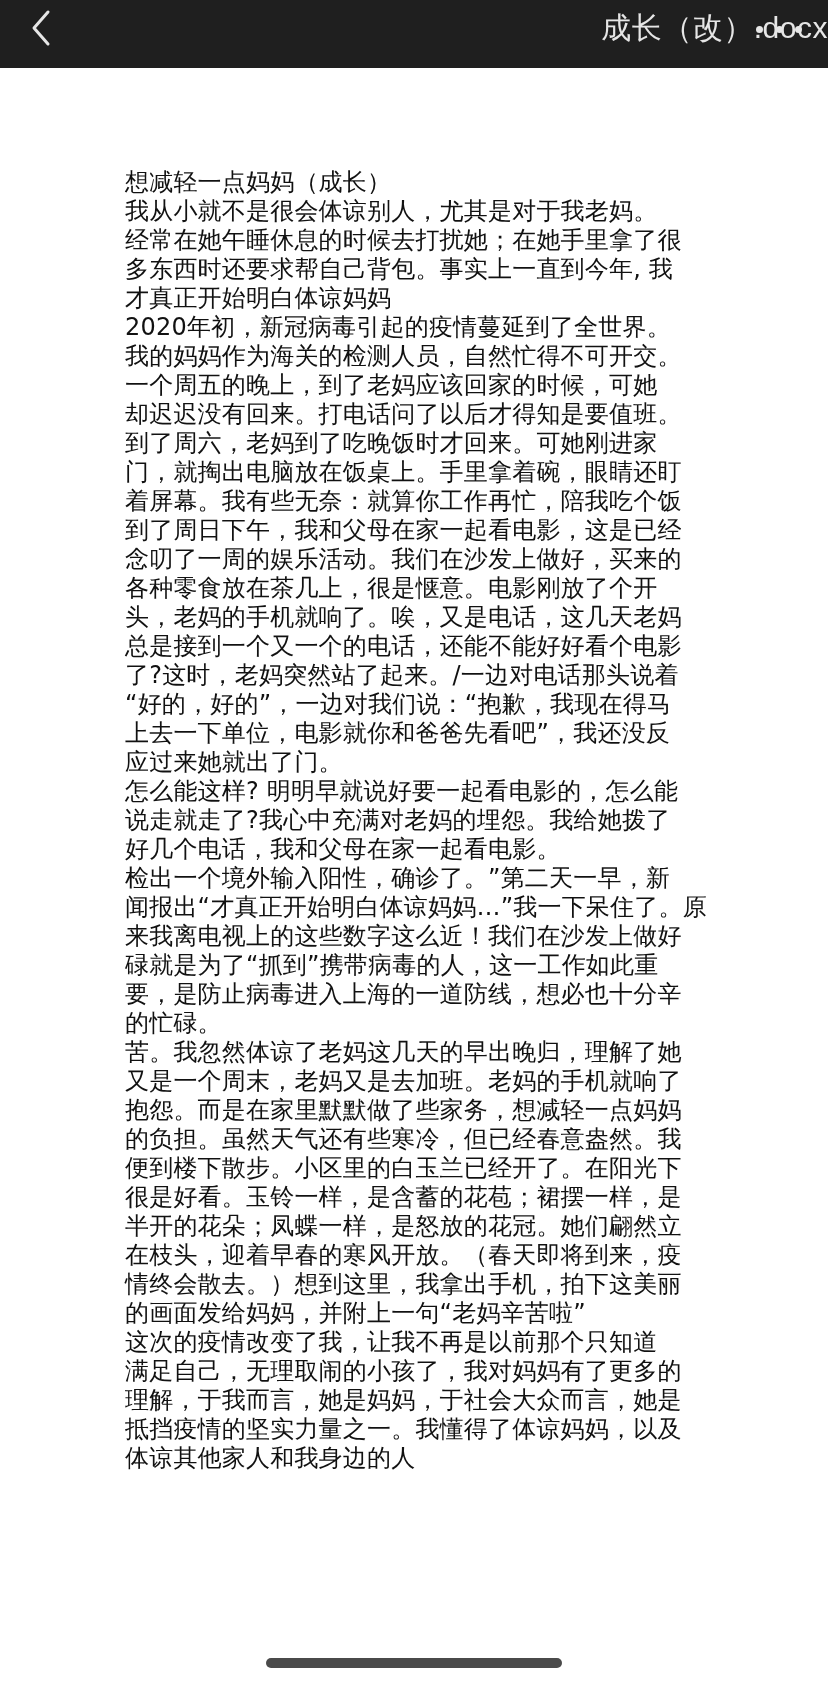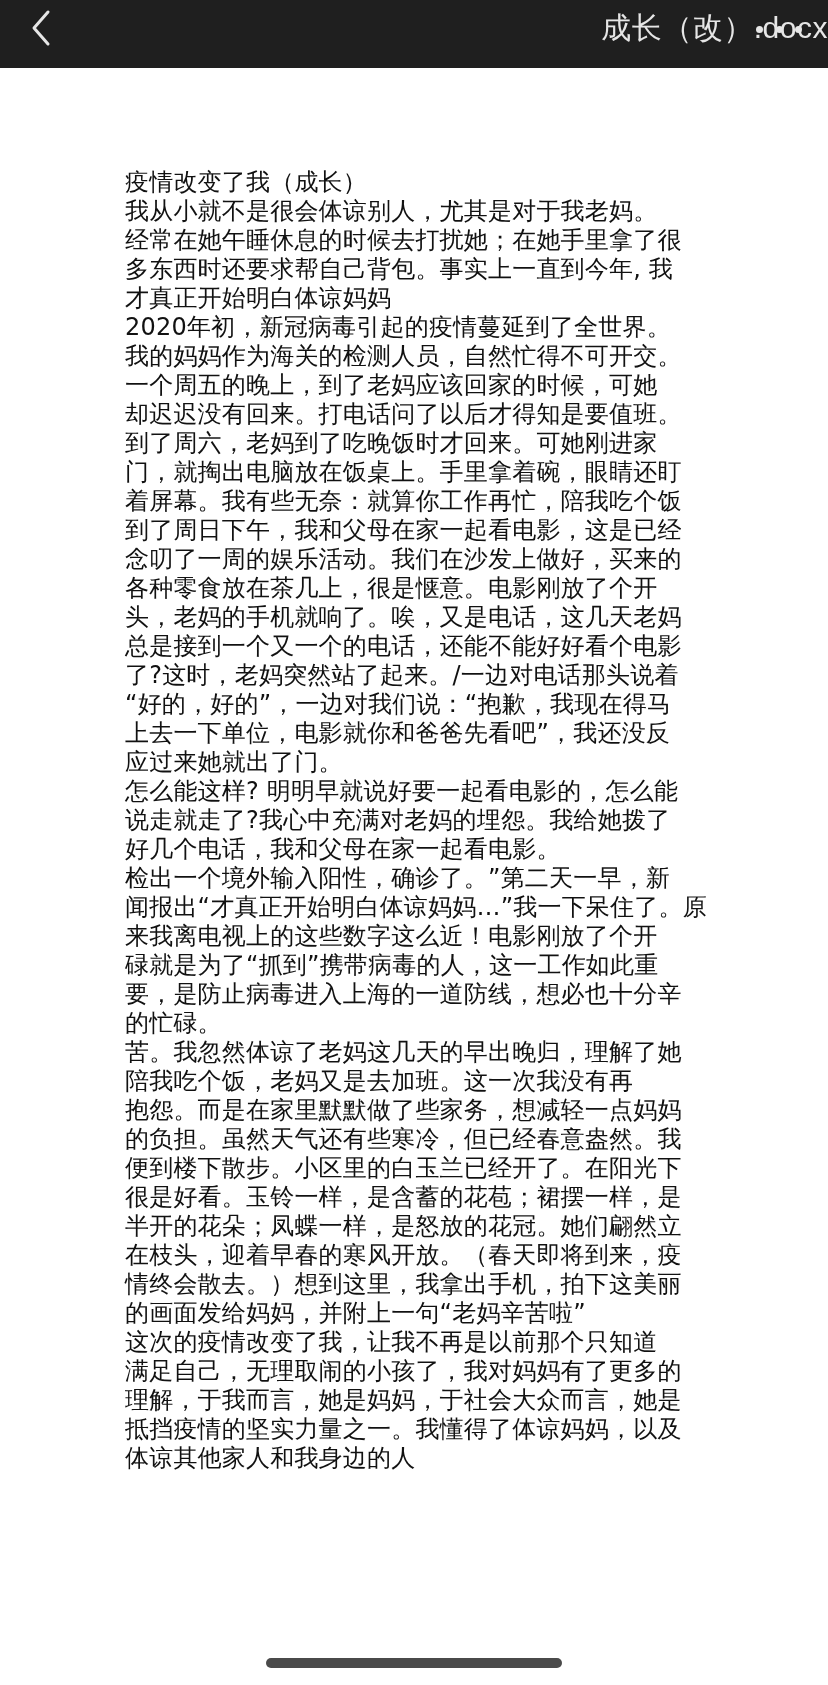--- a/index.html
+++ b/index.html
@@ -50,21 +50,21 @@
   <div class="title">成长（改）.docx</div>
   <div class="more-btn">
     <span class="dot"></span>
     <span class="dot"></span>
     <span class="dot"></span>
   </div>
 </div>
 
 <div class="doc-page">
   <div class="doc-body" id="doc-body">
-    <div class="line"> 疫情改变了我（成长）</div>
+    <div class="line"> 想减轻一点妈妈（成长）</div>
     <div class="line"> 我从小就不是很会体谅别人，尤其是对于我老妈。</div>
     <div class="line">经常在她午睡休息的时候去打扰她；在她手里拿了很</div>
     <div class="line">多东西时还要求帮自己背包。事实上一直到今年, 我</div>
     <div class="line">才真正开始明白体谅妈妈</div>
     <div class="line"> 2020年初，新冠病毒引起的疫情蔓延到了全世界。</div>
     <div class="line">我的妈妈作为海关的检测人员，自然忙得不可开交。</div>
     <div class="line"> 一个周五的晚上，到了老妈应该回家的时候，可她</div>
     <div class="line">却迟迟没有回来。打电话问了以后才得知是要值班。</div>
     <div class="line">到了周六，老妈到了吃晚饭时才回来。可她刚进家</div>
     <div class="line">门，就掏出电脑放在饭桌上。手里拿着碗，眼睛还盯</div>
@@ -76,26 +76,26 @@
     <div class="line">总是接到一个又一个的电话，还能不能好好看个电影</div>
     <div class="line">了?这时，老妈突然站了起来。/一边对电话那头说着</div>
     <div class="line">“好的，好的”，一边对我们说：“抱歉，我现在得马</div>
     <div class="line">上去一下单位，电影就你和爸爸先看吧”，我还没反</div>
     <div class="line">应过来她就出了门。</div>
     <div class="line"> 怎么能这样? 明明早就说好要一起看电影的，怎么能</div>
     <div class="line">说走就走了?我心中充满对老妈的埋怨。我给她拨了</div>
     <div class="line">好几个电话，我和父母在家一起看电影。</div>
     <div class="line">检出一个境外输入阳性，确诊了。”第二天一早，新</div>
     <div class="line">闻报出“才真正开始明白体谅妈妈…”我一下呆住了。原</div>
-    <div class="line">来我离电视上的这些数字这么近！电影刚放了个开</div>
+    <div class="line">来我离电视上的这些数字这么近！我们在沙发上做好</div>
     <div class="line">碌就是为了“抓到”携带病毒的人，这一工作如此重</div>
     <div class="line">要，是防止病毒进入上海的一道防线，想必也十分辛</div>
     <div class="line">的忙碌。</div>
     <div class="line">苦。我忽然体谅了老妈这几天的早出晚归，理解了她</div>
-    <div class="line"> 陪我吃个饭，老妈又是去加班。这一次我没有再</div>
+    <div class="line"> 又是一个周末，老妈又是去加班。老妈的手机就响了</div>
     <div class="line">抱怨。而是在家里默默做了些家务，想减轻一点妈妈</div>
     <div class="line">的负担。虽然天气还有些寒冷，但已经春意盎然。我</div>
     <div class="line">便到楼下散步。小区里的白玉兰已经开了。在阳光下</div>
     <div class="line">很是好看。玉铃一样，是含蓄的花苞；裙摆一样，是</div>
     <div class="line">半开的花朵；凤蝶一样，是怒放的花冠。她们翩然立</div>
     <div class="line">在枝头，迎着早春的寒风开放。（春天即将到来，疫</div>
     <div class="line">情终会散去。）想到这里，我拿出手机，拍下这美丽</div>
     <div class="line">的画面发给妈妈，并附上一句“老妈辛苦啦”</div>
     <div class="line"> 这次的疫情改变了我，让我不再是以前那个只知道</div>
     <div class="line">满足自己，无理取闹的小孩了，我对妈妈有了更多的</div>

